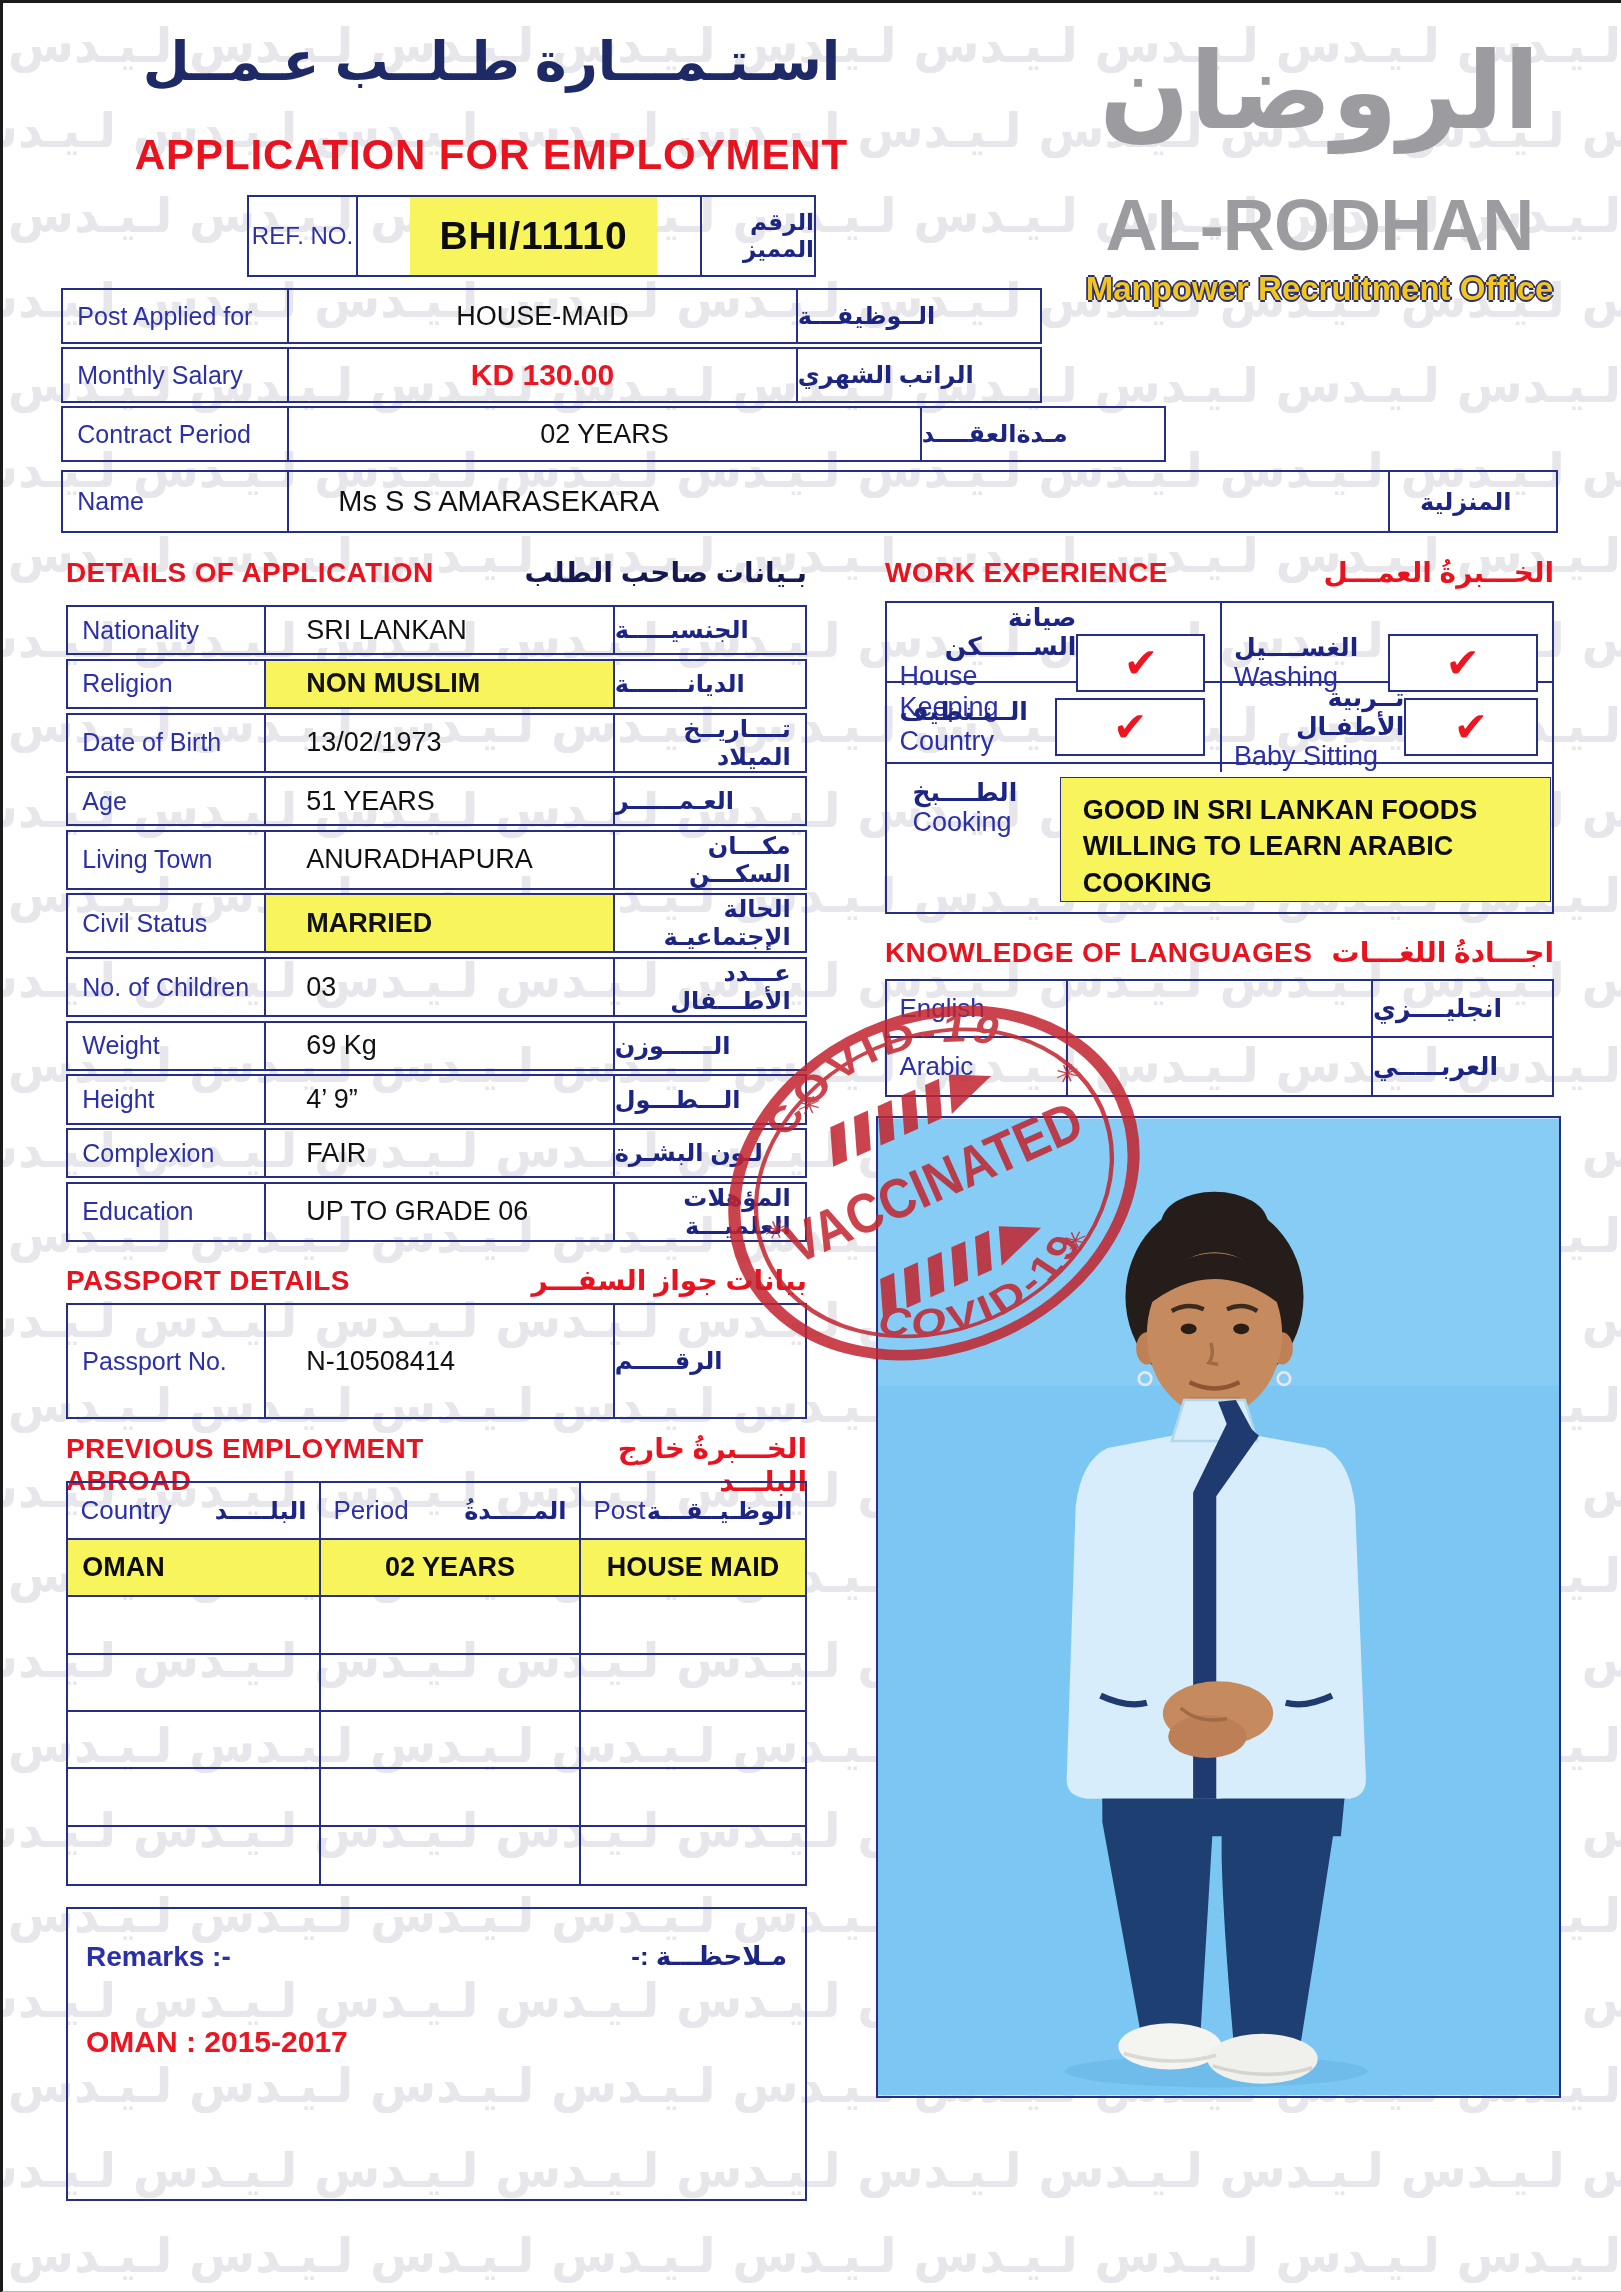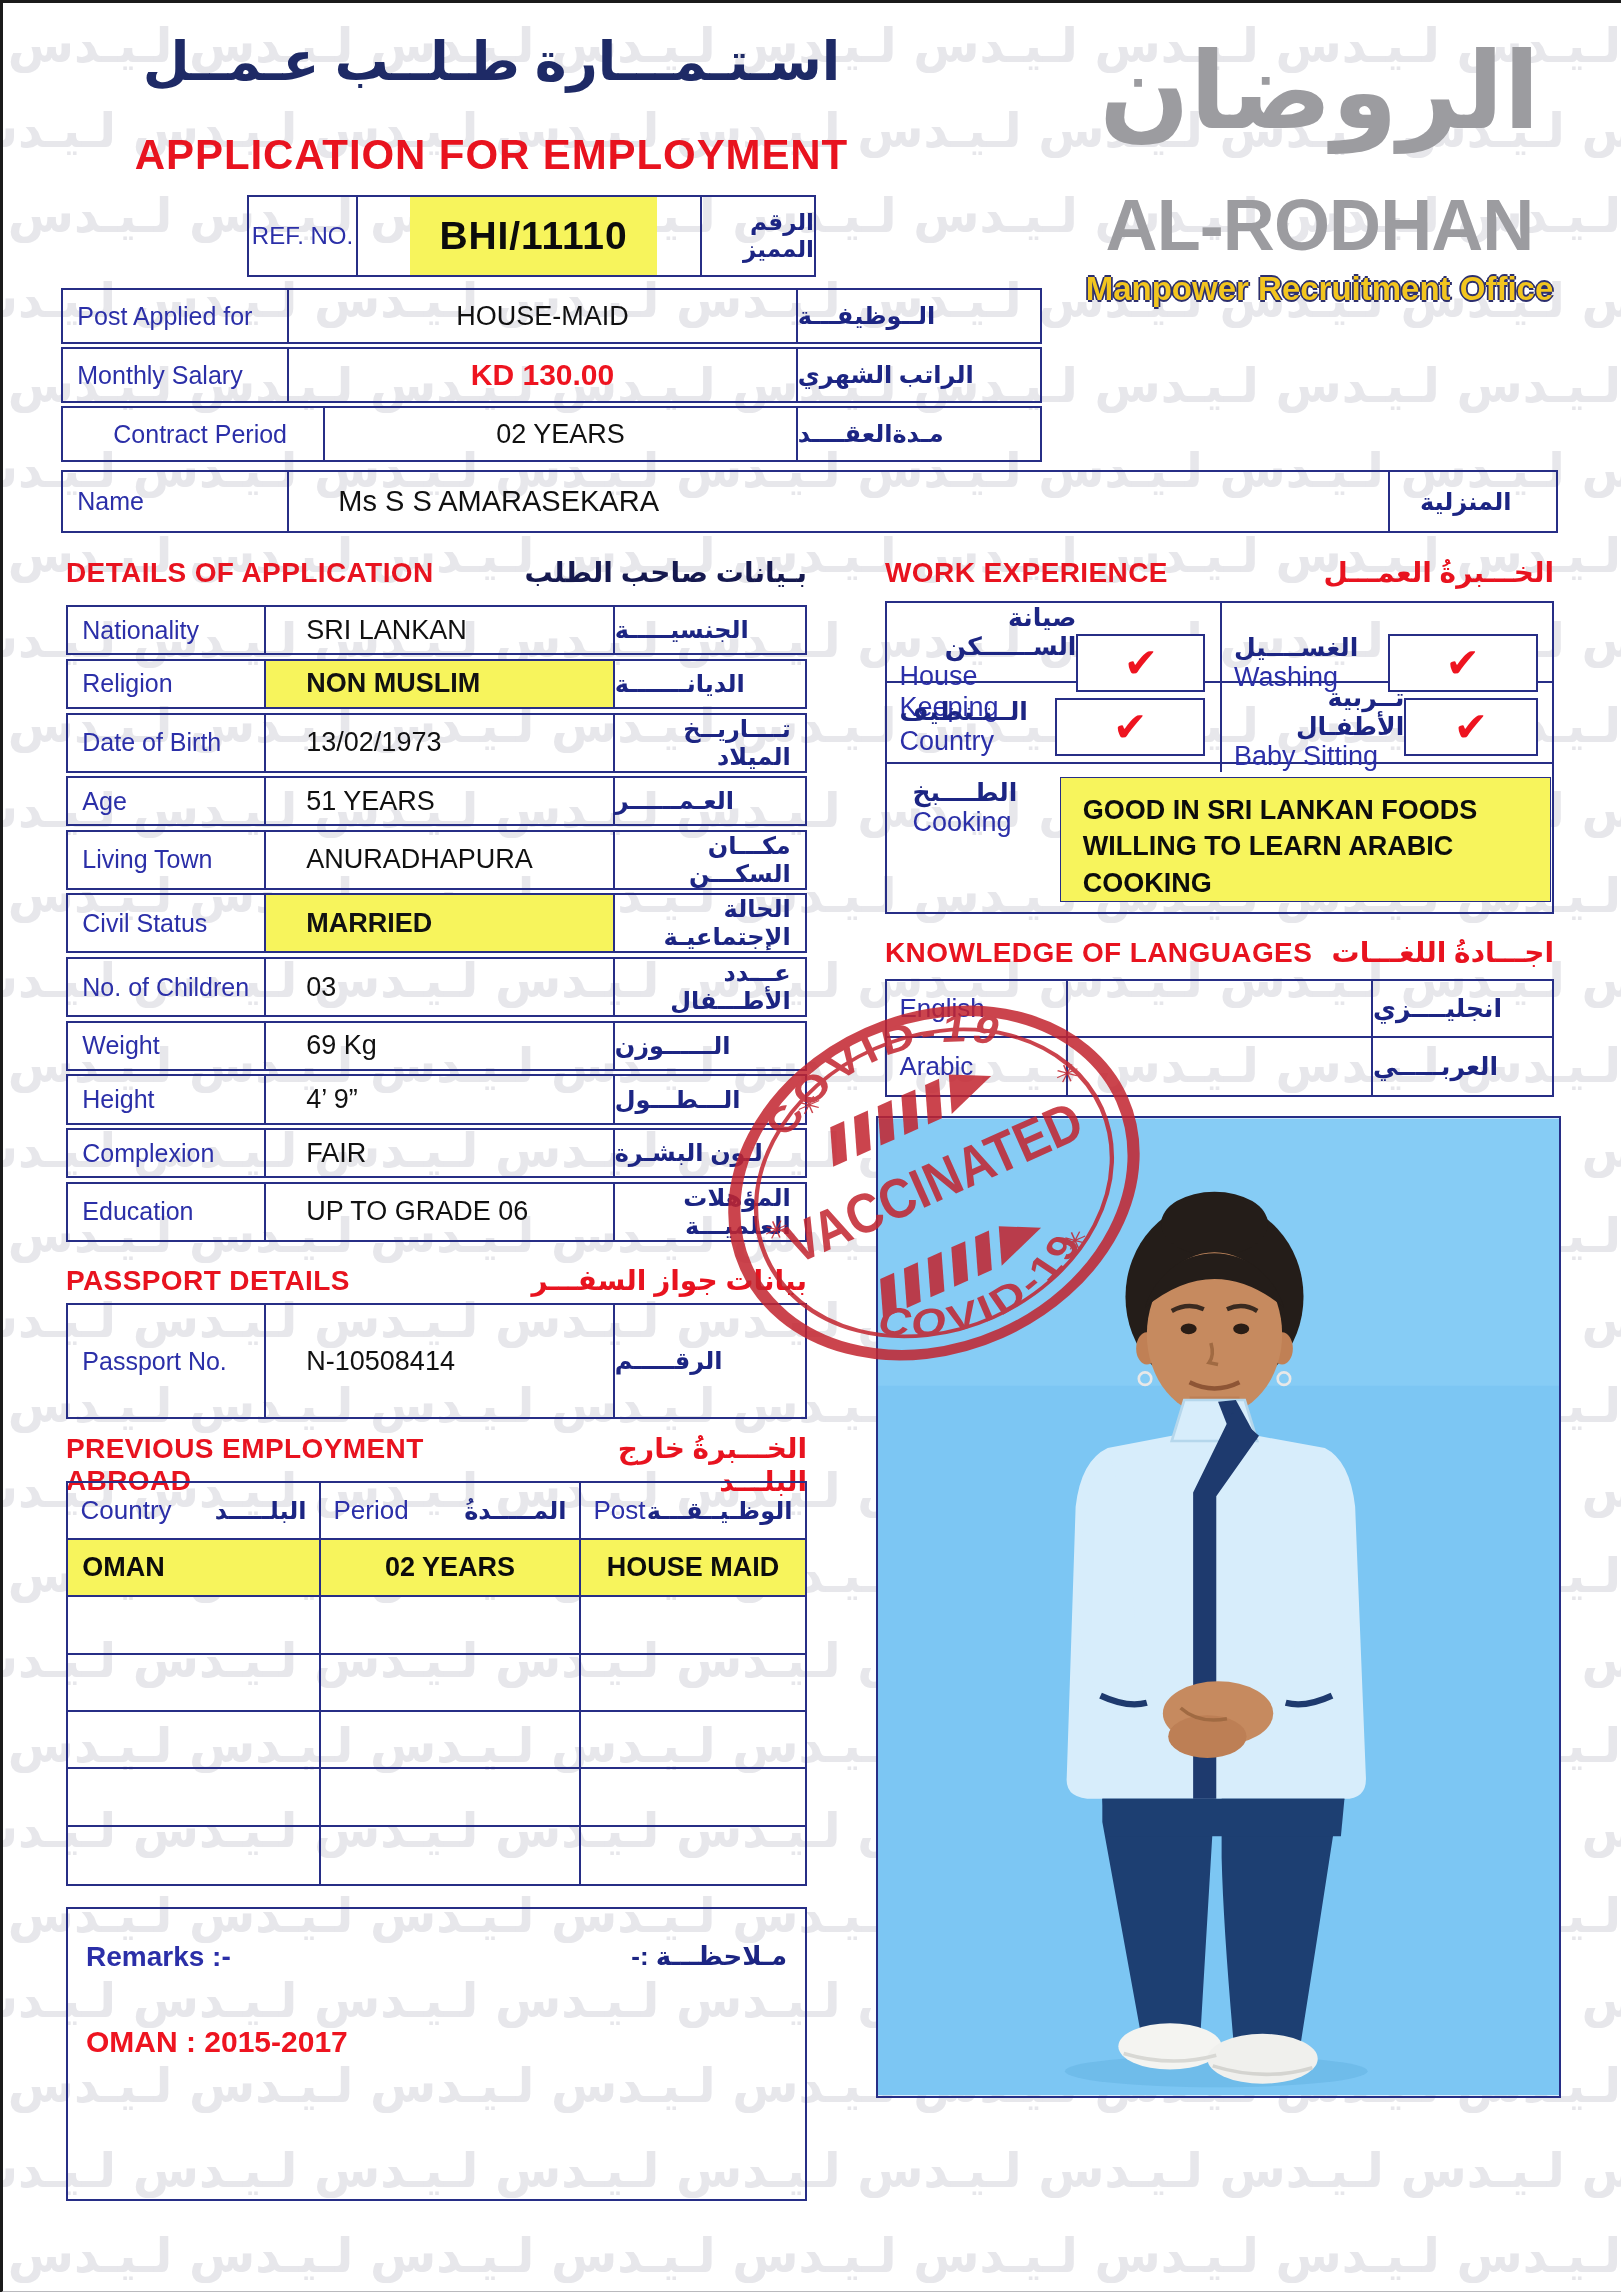--- a/index.html
+++ b/index.html
@@ -153,21 +153,21 @@
   <div class="abs rowbox" style="left:58px;top:285px;width:981px;height:56px;">
     <div class="c-label" style="width:210px;">Post Applied for</div>
     <div class="c-value center">HOUSE-MAID</div>
     <div class="c-ar" style="width:228px;">الــوظيفـــة</div>
   </div>
   <div class="abs rowbox" style="left:58px;top:344px;width:981px;height:56px;">
     <div class="c-label" style="width:210px;">Monthly Salary</div>
     <div class="c-value center red-bold">KD 130.00</div>
     <div class="c-ar" style="width:228px;">الراتب الشهري</div>
   </div>
-  <div class="abs rowbox" style="left:58px;top:403px;width:981px;height:56px;padding-left:36px;">
+  <div class="abs rowbox" style="left:58px;top:403px;width:1105px;height:56px;">
     <div class="c-label" style="width:210px;">Contract Period</div>
     <div class="c-value center">02 YEARS</div>
     <div class="c-ar" style="width:228px;">مـدةالعقــــد</div>
   </div>
 
   <div class="abs rowbox" style="left:58px;top:467px;width:1497px;height:63px;">
     <div class="c-label" style="width:210px;">Name</div>
     <div class="c-value" style="padding-left:49px;font-size:29px;">Ms S S AMARASEKARA</div>
     <div class="c-ar" style="width:152px;justify-content:center;">المنزلية</div>
   </div>

